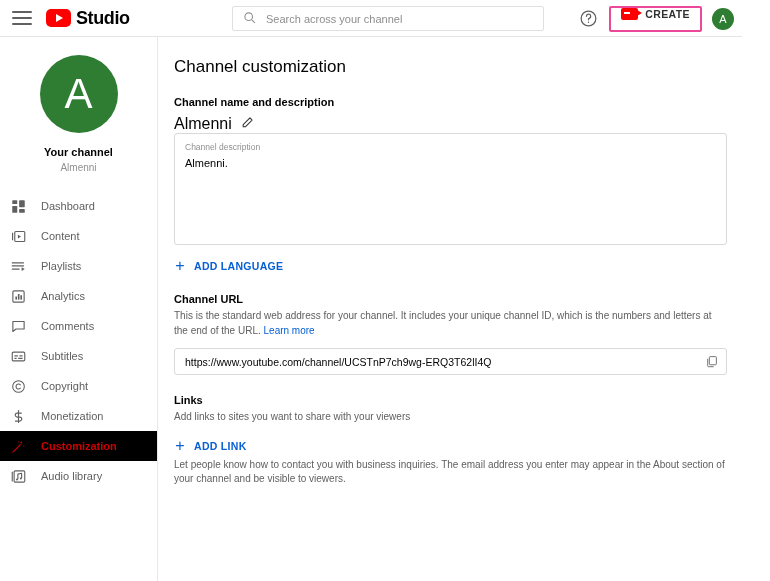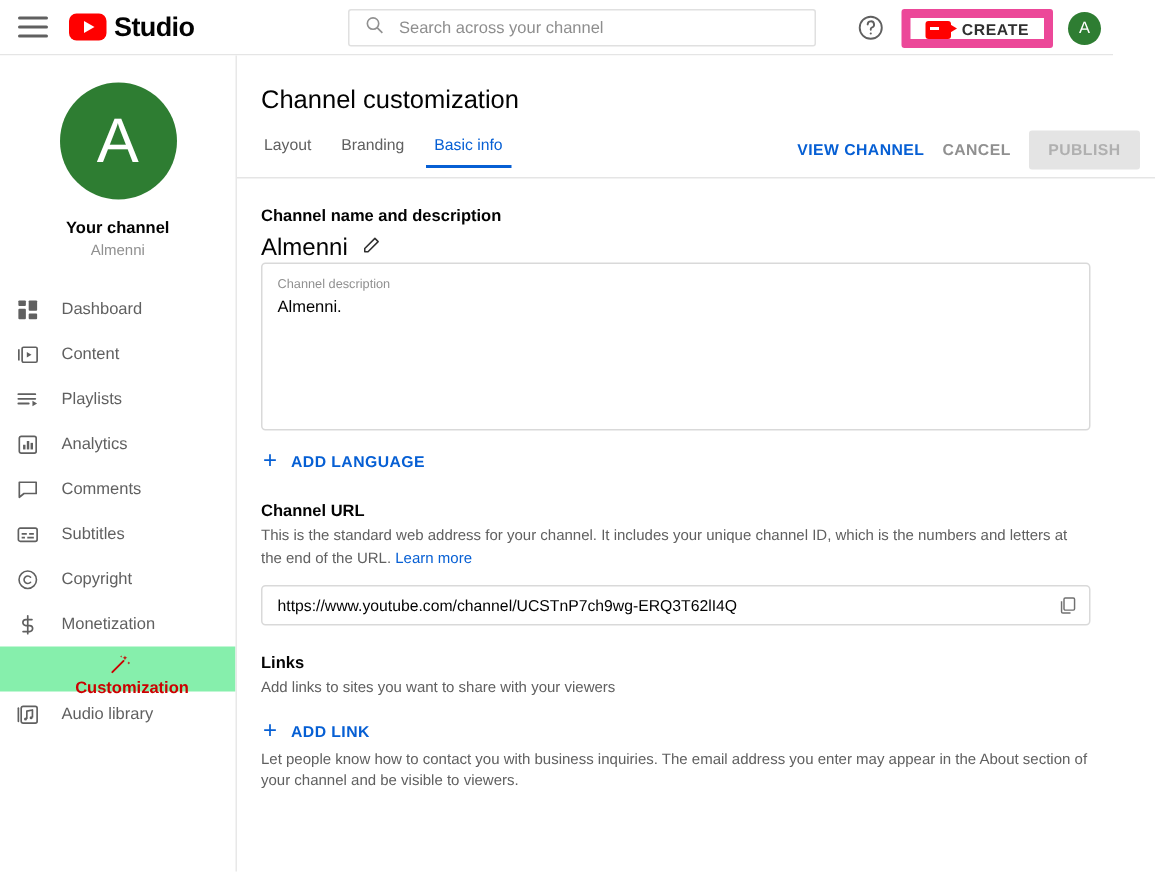--- a/index.html
+++ b/index.html
@@ -57,23 +57,23 @@
     border:none; outline:none; background:transparent;
     font-family: "Liberation Sans", sans-serif;
     font-size: 11px; color:#606060;
     margin-left: 10px; width: 260px;
   }
   .search-input::placeholder { color:#8e8e8e; }
 
   .topright { position:absolute; right: 8px; top:0; height:37px; display:flex; align-items:center; gap: 10px;}
   .help-icon { width:20px; height:20px; cursor:pointer; }
   .create-btn {
-    display:flex; align-items:flex-end; gap:7px;
+    display:flex; align-items:flex-start; gap:7px;
     height: 26px; padding: 0 10px;
-    border: 6px solid #ec4899; border-radius: 2px;
+    border: 2px solid #ec4899; border-radius: 2px;
     background:#fff; cursor:pointer;
   }
   .cam {
     width: 17px; height: 12px; background:#ff0000; border-radius: 2px;
     position:relative;
   }
   .cam:after{
     content:""; position:absolute; right:-4px; top:2.5px;
     width:0;height:0;
     border-top:3.5px solid transparent;
@@ -112,21 +112,21 @@
 
   .nav { margin-top: 18px; }
   .nav-item {
     display:flex; align-items:center;
     height: 30px; padding-left: 11px;
     cursor:pointer;
     font-size: 11px; color:#606060;
   }
   .nav-item .ico { width: 22px; flex:0 0 22px; display:flex; align-items:center; justify-content:flex-start;}
   .nav-item .lbl { margin-left: 8px; }
-  .nav-item.active { background:#86efac;flex-direction:column; }
+  .nav-item.active { background:#000000; }
   .nav-item.active .lbl { color:#cc0000; font-weight:600; }
 
   
   .main {
     position:absolute; top:37px; left:158px;
     width: 612px; height: 544px;
     background:#fff; overflow:hidden;
   }
   .page-title {
     font-size: 17px; font-weight:400; color:#030303;
@@ -376,31 +376,20 @@
       <span class="lbl">Audio library</span>
     </div>
 
   </div>
 </div>
 
 <div class="main">
 
   <div class="page-title">Channel customization</div>
 
-  <div class="tabrow">
-    <div class="tab">Layout</div>
-    <div class="tab">Branding</div>
-    <div class="tab active">Basic info</div>
-
-    <div class="actions">
-      <button class="link-btn">VIEW CHANNEL</button>
-      <button class="link-btn muted">CANCEL</button>
-      <button class="publish-btn">PUBLISH</button>
-    </div>
-  </div>
 
   <div class="content">
 
     <div class="section-title">Channel name and description</div>
 
     <div class="channel-name-row">
       <span class="channel-name">Almenni</span>
       <span class="pencil">
         <svg width="13" height="13" viewBox="0 0 24 24" fill="none" stroke="#303030" stroke-width="1.9" stroke-linejoin="round">
           <path d="M16.5 3.5l4 4L8 20H4v-4z"></path>

